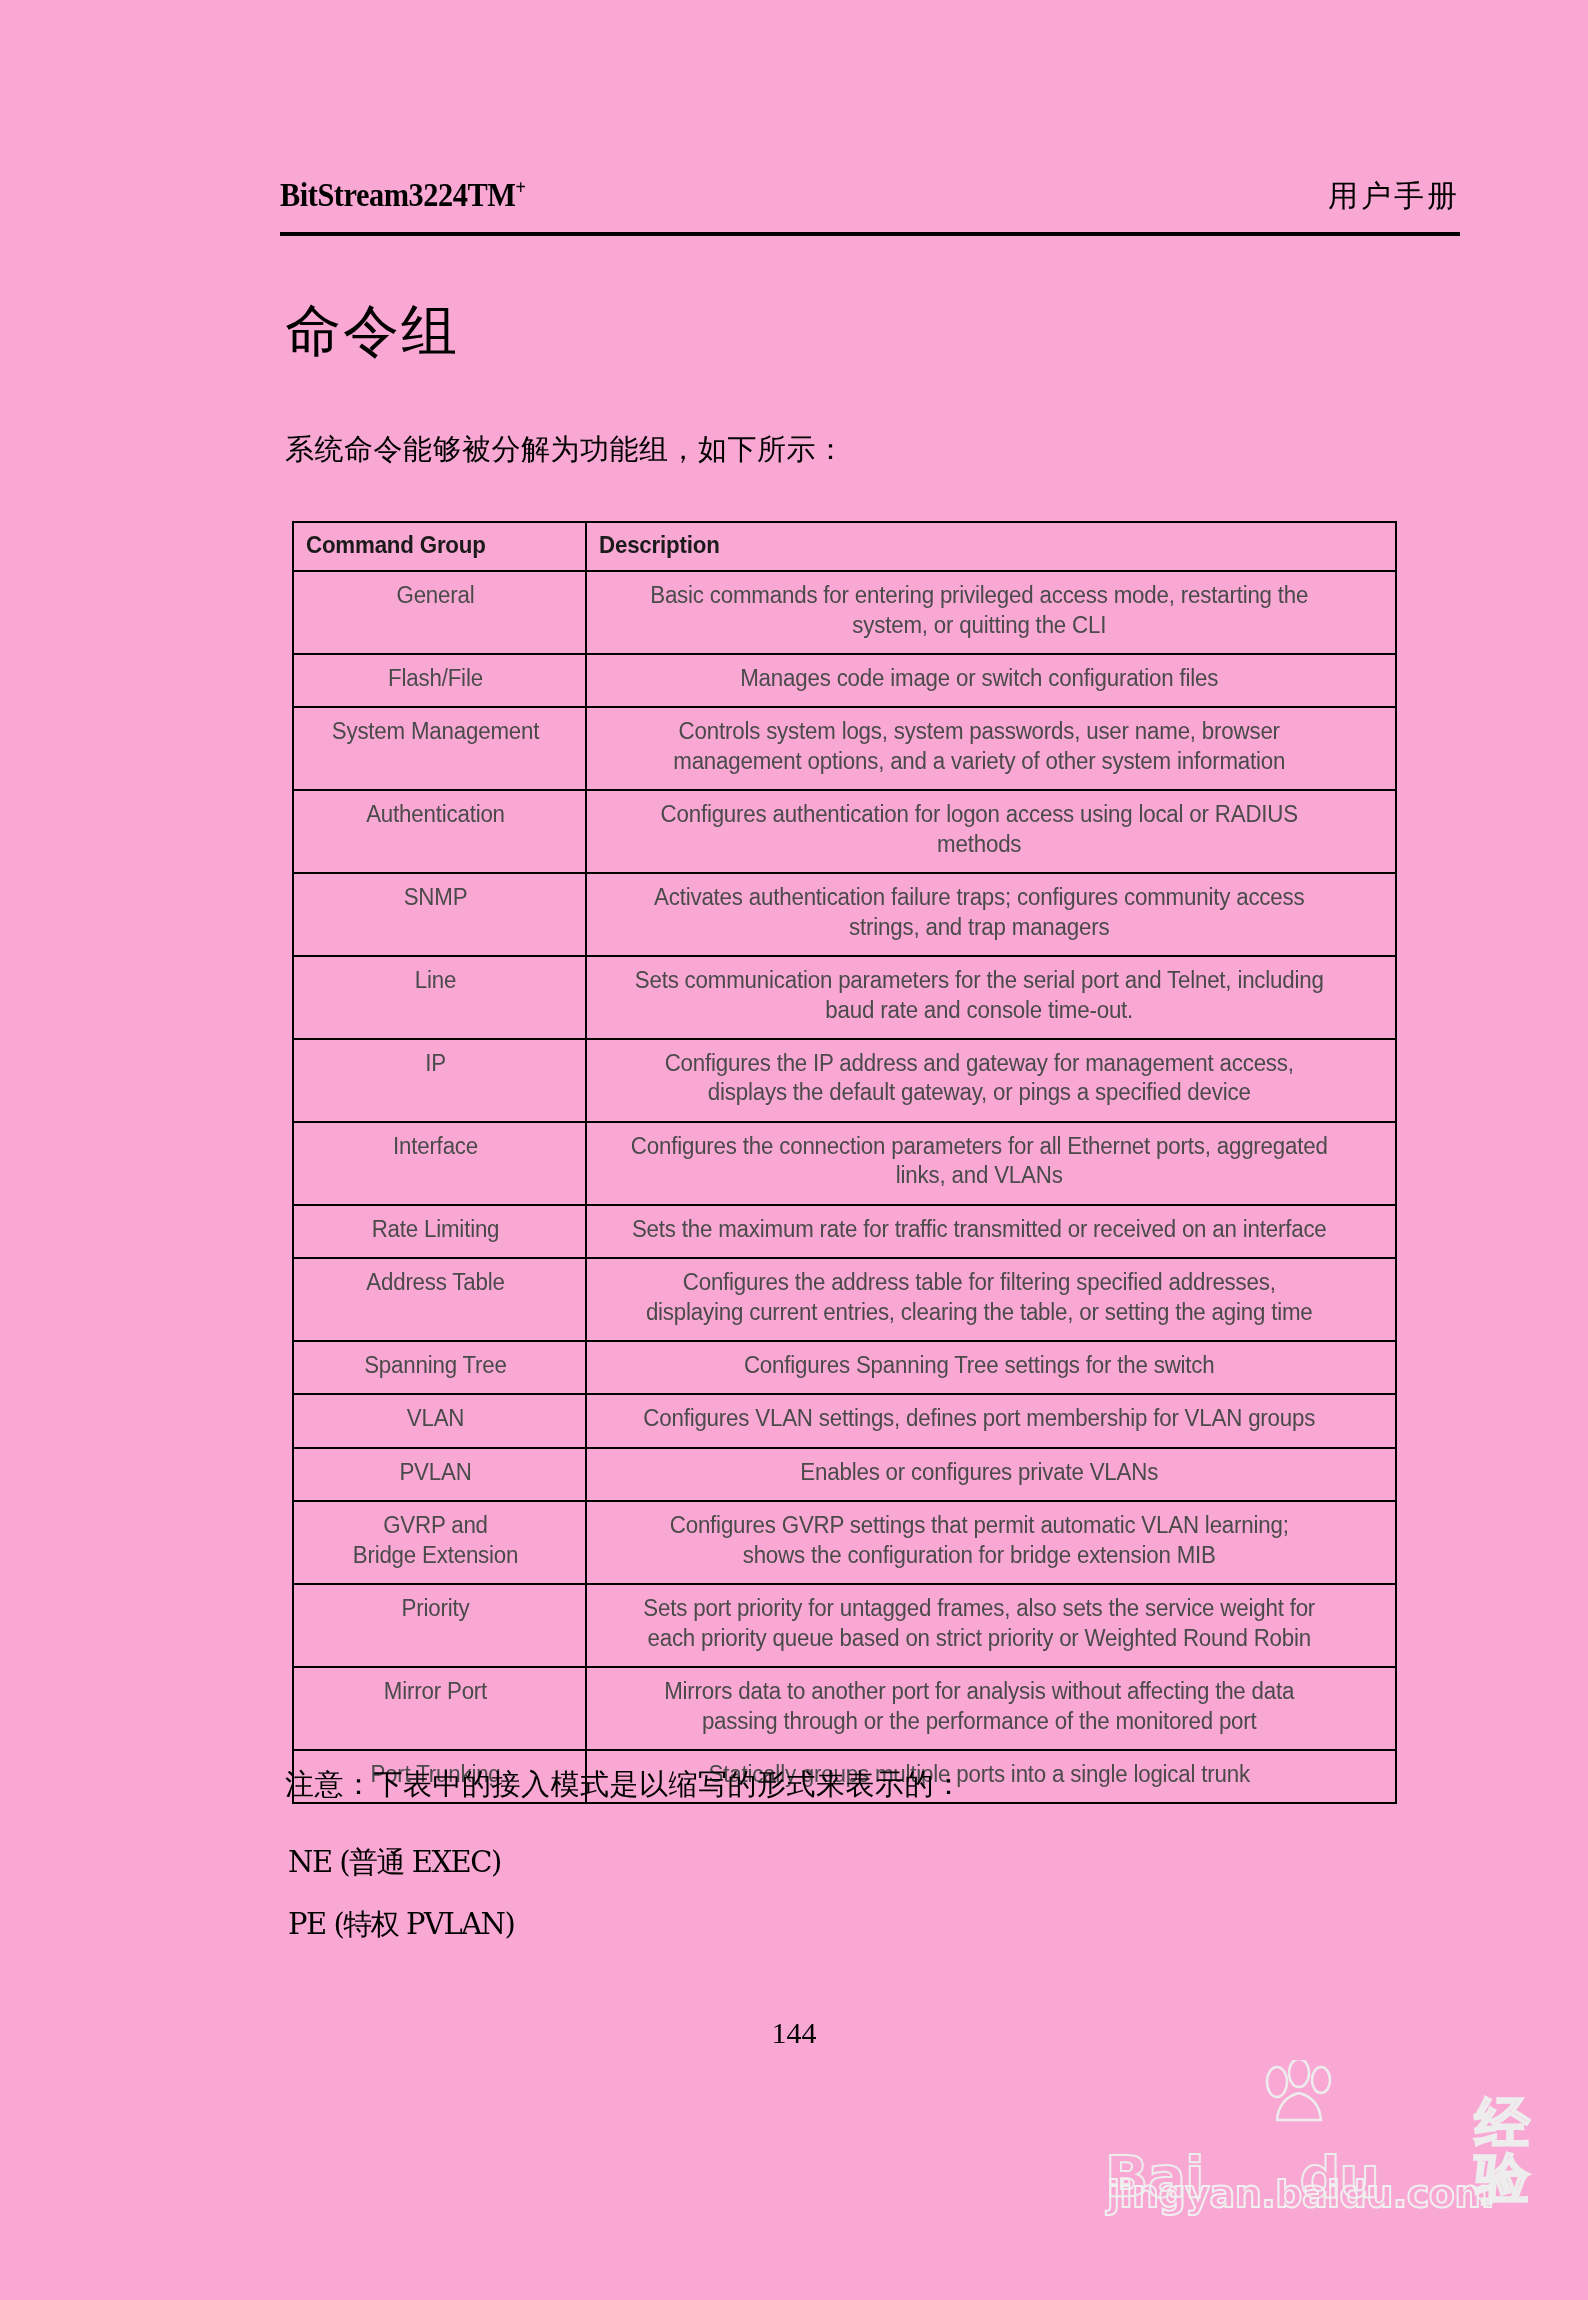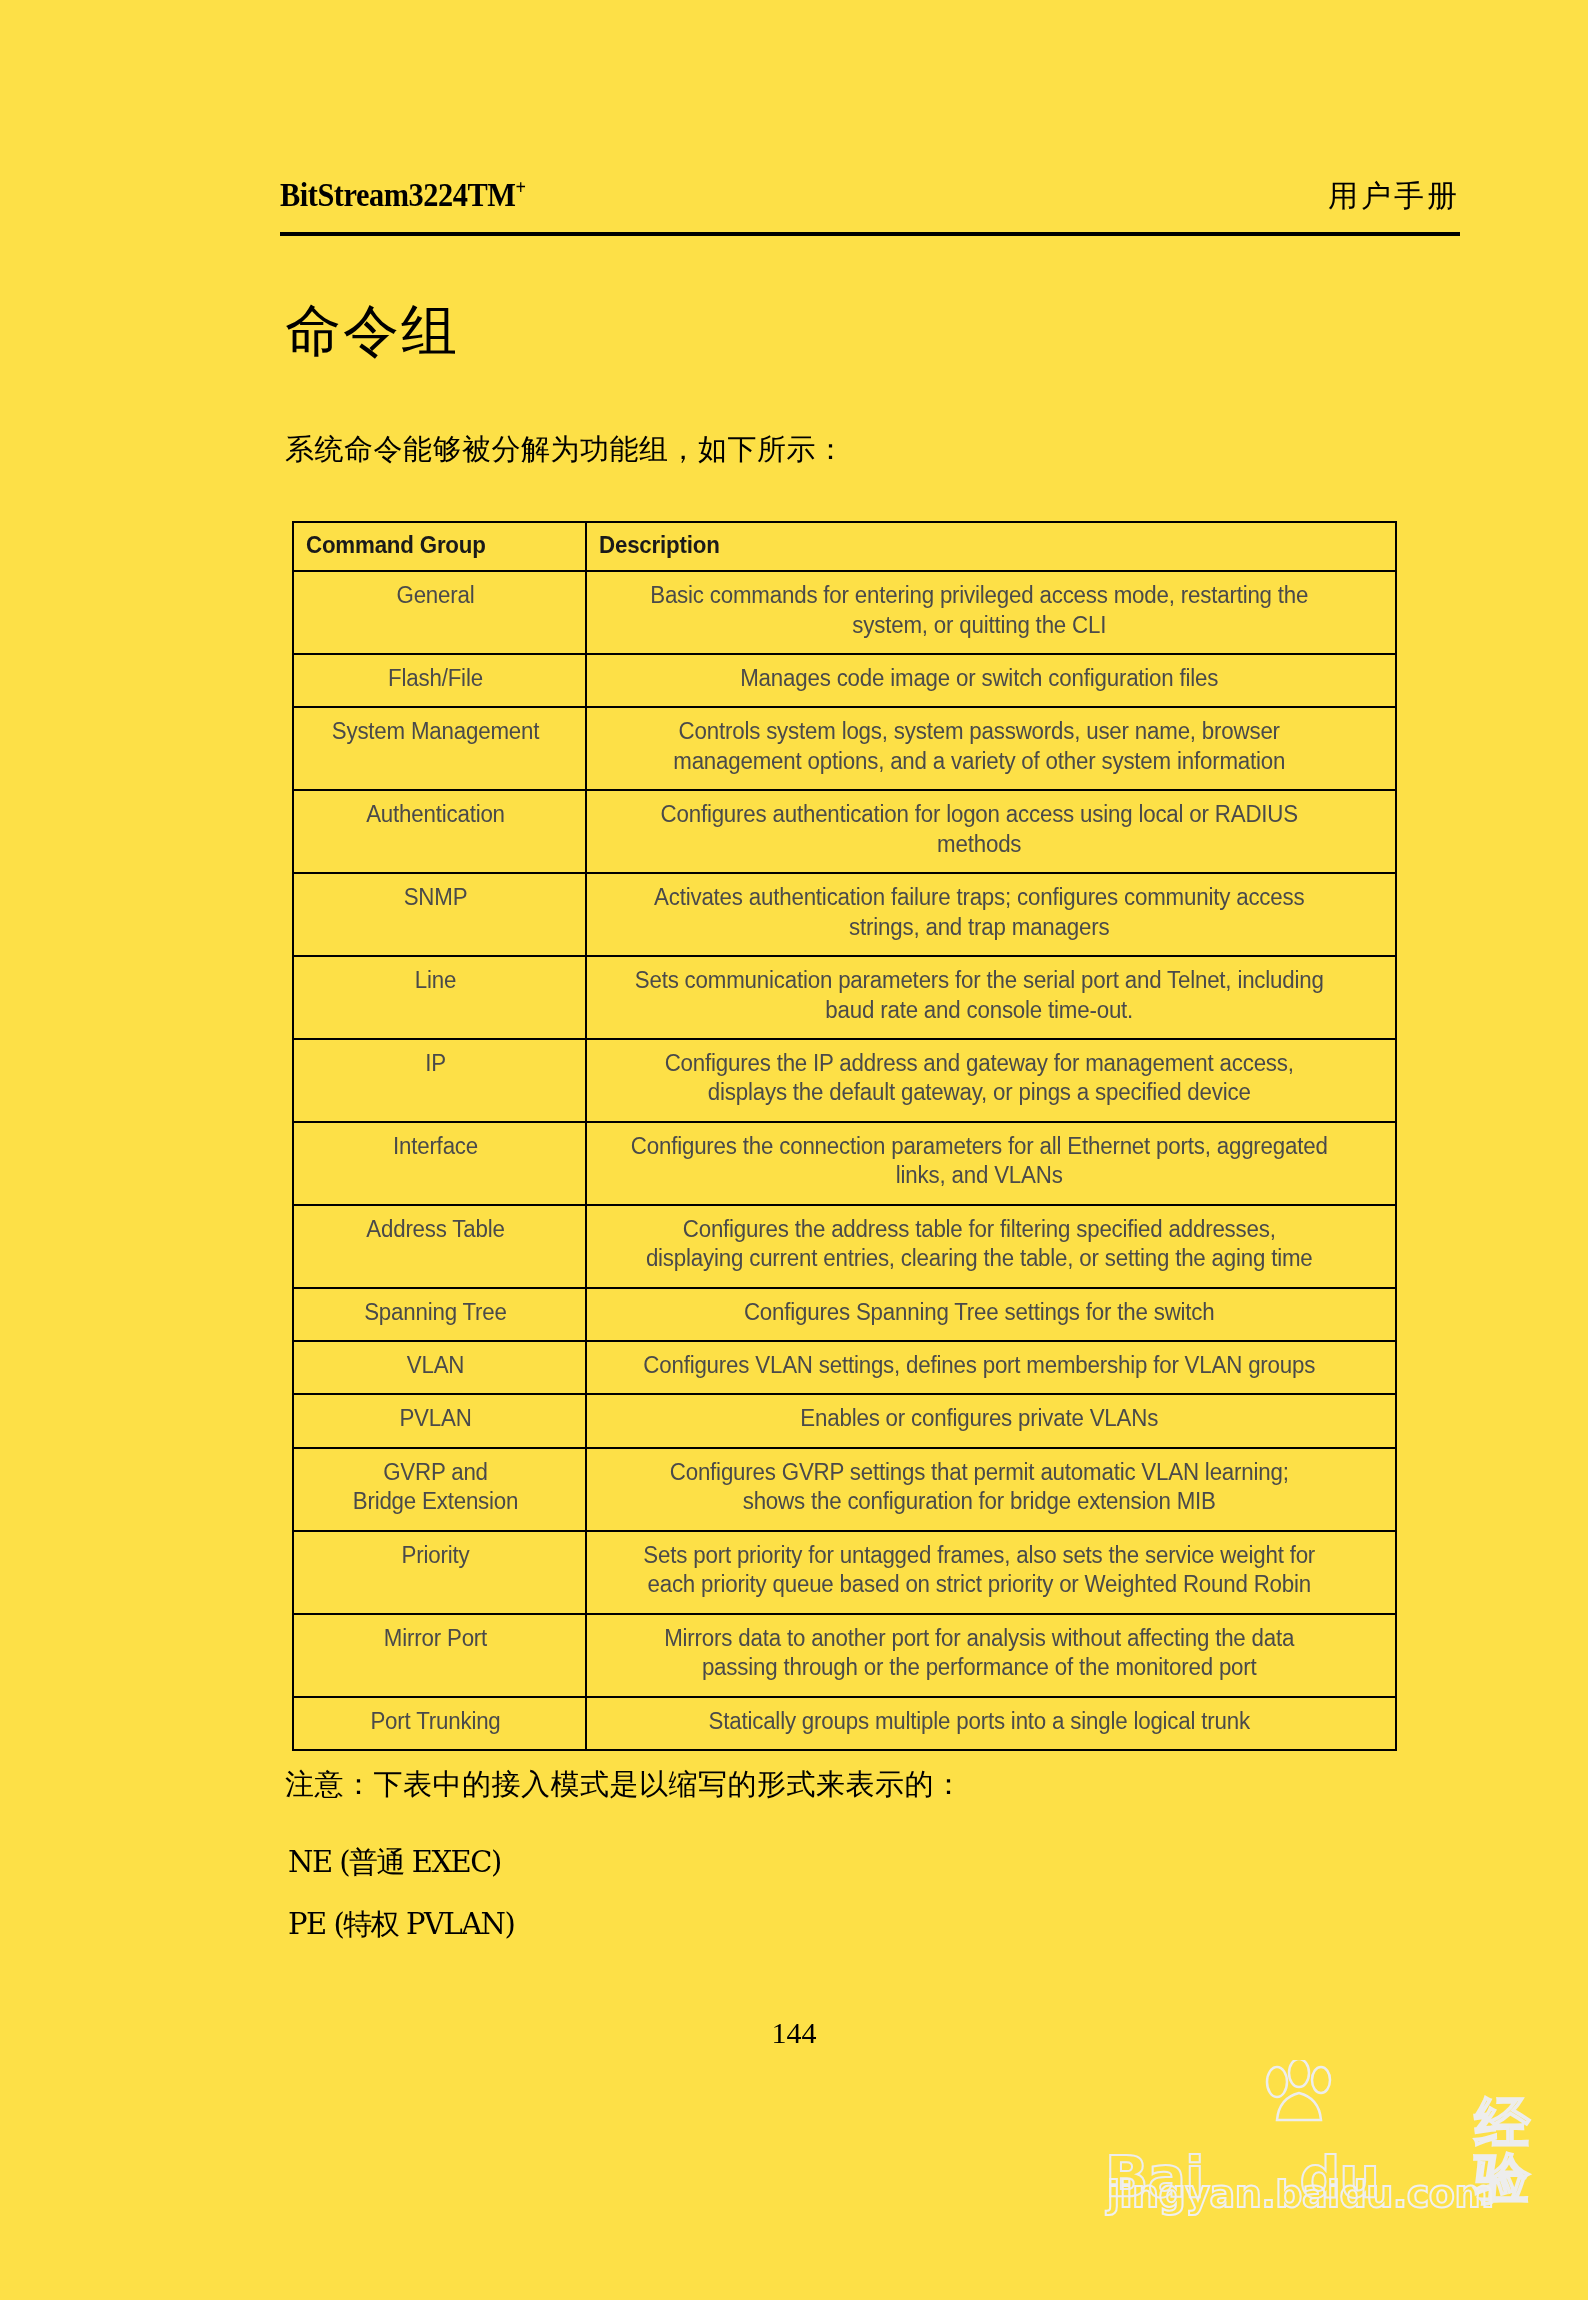--- a/index.html
+++ b/index.html
@@ -5,21 +5,21 @@
   html, body {
     margin: 0;
     padding: 0;
     background: #ffffff;
   }
 
   .page {
     position: relative;
     width: 1588px;
     height: 2300px;
-    background: #fde047;
+    background: #f9a8d4;
     overflow: hidden;
     font-family: "Liberation Serif", "DejaVu Serif", serif;
   }
 
   
   .running-header {
     position: absolute;
     left: 280px;
     top: 176px;
     width: 1180px;
@@ -321,20 +321,28 @@
 displays the default gateway, or pings a specified device</span>
             </td>
         </tr>
         <tr>
           <td>
               <span class="cell-inner">Interface</span>
             </td>
           <td>
               <span class="cell-inner">Configures the connection parameters for all Ethernet ports, aggregated
 links, and VLANs</span>
+            </td>
+        </tr>
+        <tr>
+          <td>
+              <span class="cell-inner">Rate Limiting</span>
+            </td>
+          <td>
+              <span class="cell-inner">Sets the maximum rate for traffic transmitted or received on an interface</span>
             </td>
         </tr>
         <tr>
           <td>
               <span class="cell-inner">Address Table</span>
             </td>
           <td>
               <span class="cell-inner">Configures the address table for filtering specified addresses,
 displaying current entries, clearing the table, or setting the aging time</span>
             </td>

